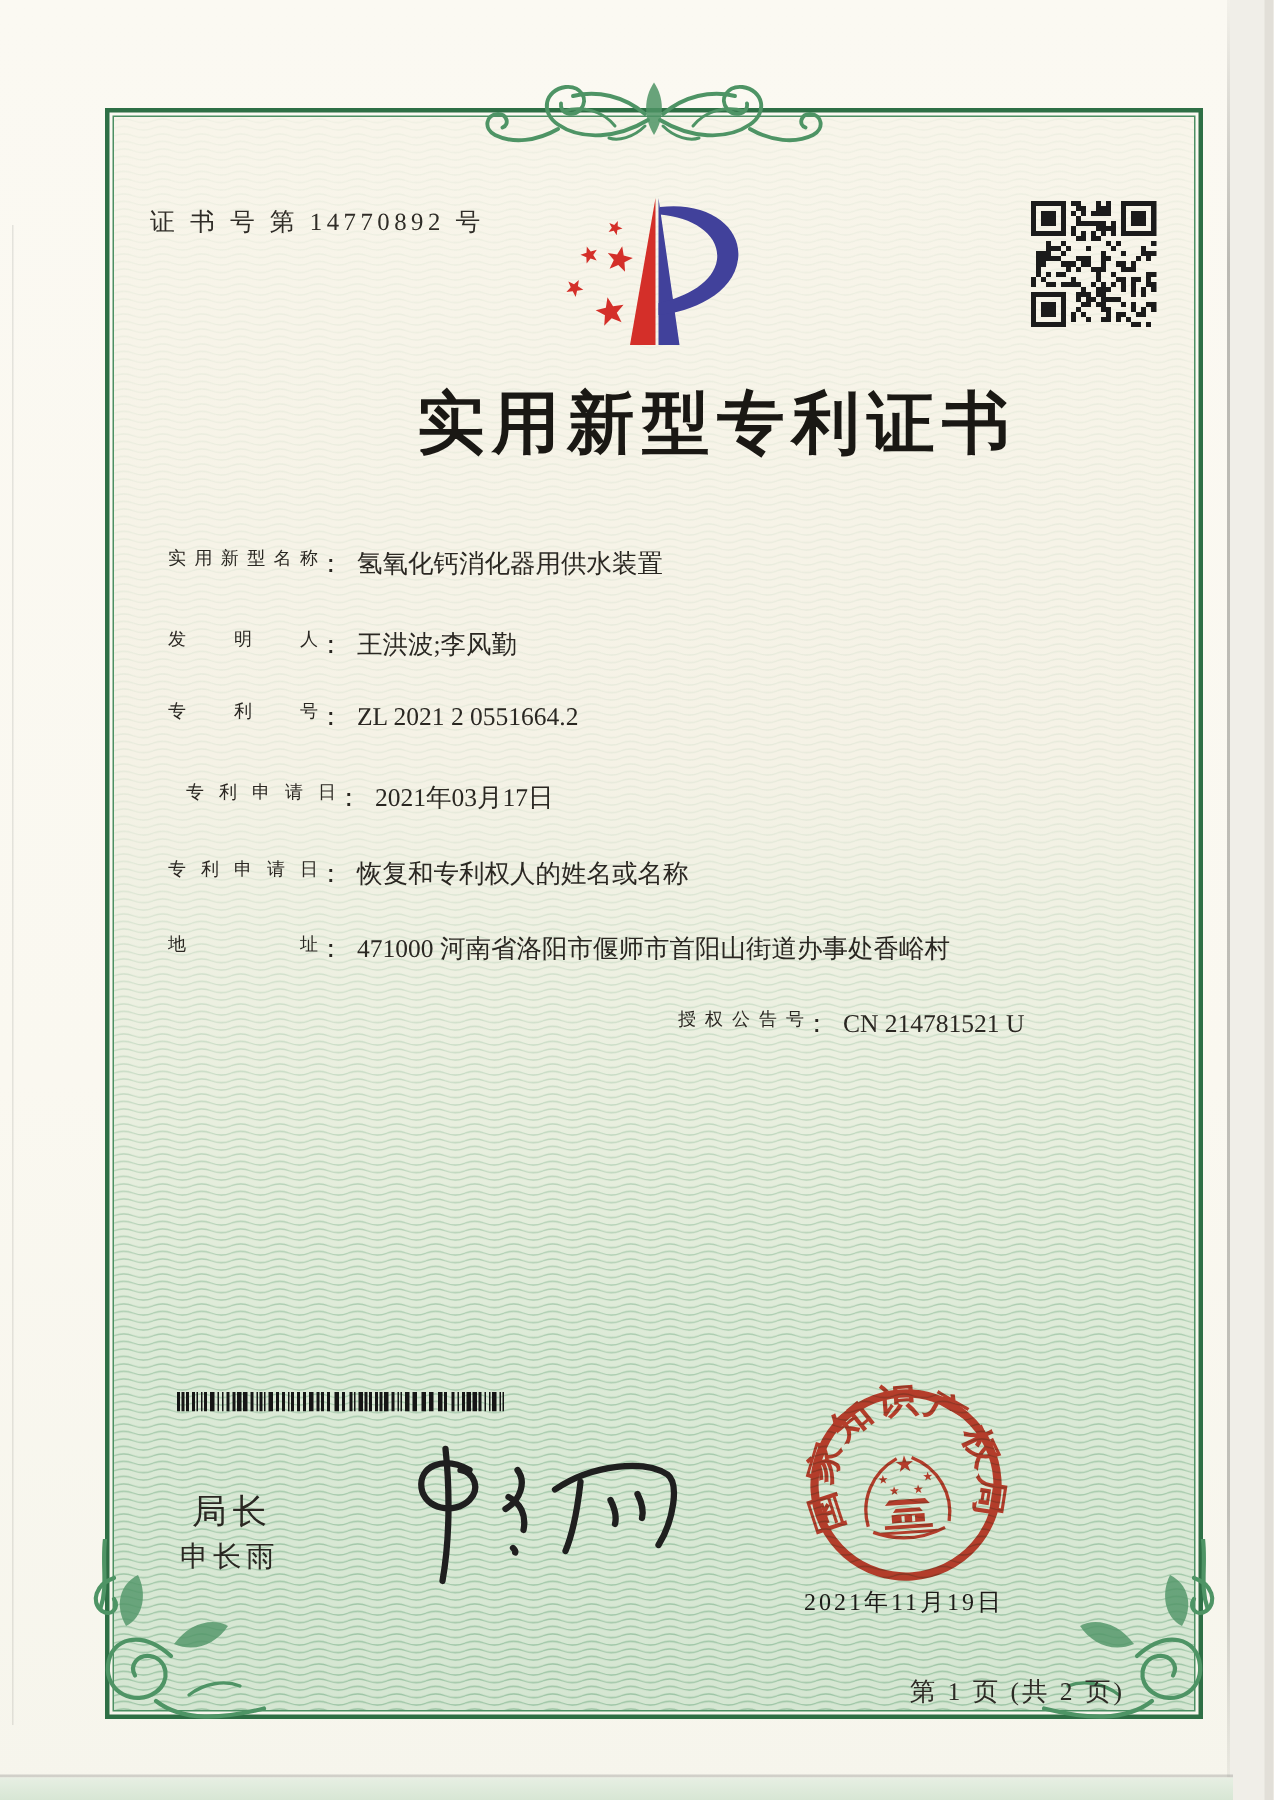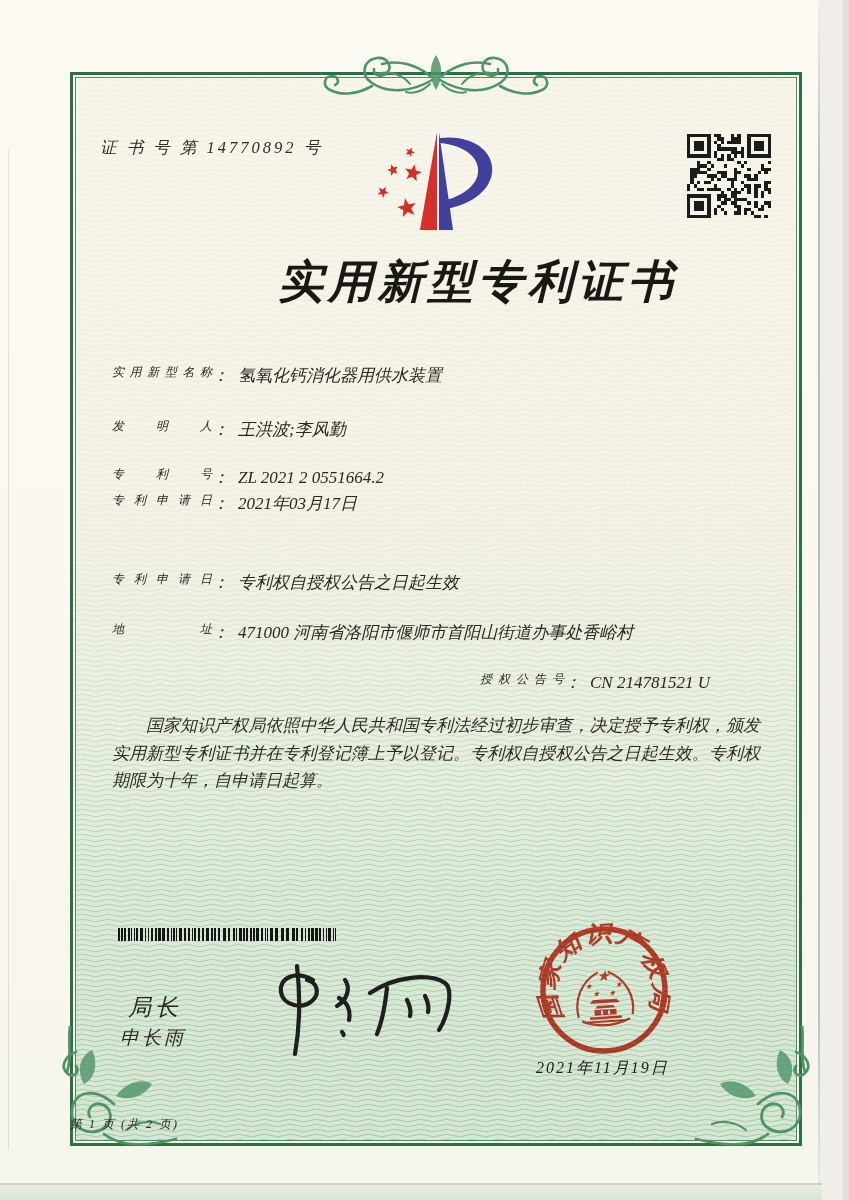--- a/index.html
+++ b/index.html
@@ -1,18 +1,18 @@
 <!DOCTYPE html>
 <html><head>
 <meta charset="utf-8">
 <style>
   html,body{margin:0;padding:0;background:#e8e6e0;}
   .stage{position:relative;width:849px;height:1200px;overflow:hidden;
          font-family:"Liberation Serif","DejaVu Serif",serif;color:#2a2722;
-         background:linear-gradient(180deg,#fbf9f2 0%,#faf8f0 60%,#f6f5ec 100%);font-style:italic;}
+         background:linear-gradient(180deg,#fbf9f2 0%,#faf8f0 60%,#f6f5ec 100%);}
   
   .edge-right-line{position:absolute;left:818px;top:0;width:2px;height:1185px;
       background:linear-gradient(180deg,rgba(90,90,85,.05),rgba(90,90,85,.4) 15%,rgba(90,90,85,.35) 85%,rgba(90,90,85,.08));}
   .edge-right-strip{position:absolute;left:820px;top:0;width:29px;height:1200px;background:#f0eee8;}
   .edge-right-strip2{position:absolute;left:843px;top:0;width:6px;height:1200px;background:#e2dfd8;}
   .edge-bottom-line{position:absolute;left:0;top:1183px;width:822px;height:2px;background:rgba(100,100,95,.25);}
   .edge-bottom-strip{position:absolute;left:0;top:1185px;width:822px;height:15px;
       background:linear-gradient(180deg,#e7efe3,#d7e6d4);}
   .edge-left-line{position:absolute;left:8px;top:150px;width:1px;height:1000px;background:rgba(100,100,95,.15);}
 
@@ -30,31 +30,31 @@
 
   
   .cert-no{position:absolute;left:100px;top:137px;font-size:16.5px;letter-spacing:3px;color:#2f2c27;}
   .logo{position:absolute;left:373px;top:126px;width:130px;height:110px;}
   .qr{position:absolute;left:687px;top:134px;width:84px;height:84px;}
   .title{position:absolute;left:70px;top:252px;width:816px;text-align:center;
          font-size:45px;font-weight:700;letter-spacing:5px;color:#1a1814;}
   .frow{position:absolute;left:112px;font-size:17px;white-space:nowrap;color:#2a2722;}
   .flabel{display:inline-block;width:100px;font-size:12px;text-align:justify;text-align-last:justify;vertical-align:top;}
   .fcolon{margin-right:9px;}
-  .grant{position:absolute;left:452px;top:671px;font-size:17px;white-space:nowrap;margin-left:28px;}
+  .grant{position:absolute;left:452px;top:671px;font-size:17px;white-space:nowrap;}
   .grant .flabel{width:84px;}
   .paras{position:absolute;left:112px;top:712px;width:648px;font-size:17px;line-height:27.5px;text-align:justify;color:#2d2a25;}
   .paras p{margin:0;text-indent:34px;}
   .barcode{position:absolute;left:118px;top:928px;width:220px;height:13px;}
   .director-title{position:absolute;left:128px;top:992px;font-size:23px;letter-spacing:4px;}
   .director-name{position:absolute;left:120px;top:1025px;font-size:19px;letter-spacing:3px;}
   .signature{position:absolute;left:245px;top:958px;width:210px;height:105px;}
   .seal-date{position:absolute;left:536px;top:1058px;font-size:16px;letter-spacing:2px;color:#1d1b18;}
   .seal{position:absolute;left:534px;top:920px;width:140px;height:140px;mix-blend-mode:multiply;opacity:.96;}
-  .page-indicator{position:absolute;left:70px;top:1116px;width:680px;text-align:left;font-size:12px;letter-spacing:2px;color:#2d2a25;}
+  .page-indicator{position:absolute;left:70px;top:1116px;width:680px;text-align:right;font-size:17px;letter-spacing:2px;color:#2d2a25;}
   .back-note{position:absolute;left:0;top:1164px;width:812px;text-align:center;font-size:16.5px;letter-spacing:3px;color:#2d2a25;}
 </style>
 </head>
 <body>
 
 <div class="stage">
 
   <div class="inner-bg"></div>
   <svg class="waves" width="720" height="1062">
     <defs>
@@ -397,35 +397,34 @@
 
   <div class="frow" style="top:364px;">
     <span class="flabel">实用新型名称</span><span class="fcolon">：</span><span>氢氧化钙消化器用供水装置</span>
   </div>
   <div class="frow" style="top:418px;">
     <span class="flabel">发明人</span><span class="fcolon">：</span><span>王洪波;李风勤</span>
   </div>
   <div class="frow" style="top:466px;">
     <span class="flabel">专利号</span><span class="fcolon">：</span><span>ZL 2021 2 0551664.2</span>
   </div>
-  <div class="frow" style="top:492px;">
+  <div class="frow" style="top:520px;margin-left:12px;">
     <span class="flabel">专利申请日</span><span class="fcolon">：</span><span>2021年03月17日</span>
   </div>
   <div class="frow" style="top:571px;">
-    <span class="flabel">专利申请日</span><span class="fcolon">：</span><span>专利权自授权公告之日起生效</span>
+    <span class="flabel">专利申请日</span><span class="fcolon">：</span><span>恢复和专利权人的姓名或名称</span>
   </div>
   <div class="frow" style="top:621px;">
     <span class="flabel">地址</span><span class="fcolon">：</span><span>471000 河南省洛阳市偃师市首阳山街道办事处香峪村</span>
   </div>
   <div class="grant">
     <span class="flabel">授权公告号</span><span class="fcolon">：</span><span>CN 214781521 U</span>
   </div>
 
   <div class="paras">
-    <p>国家知识产权局依照中华人民共和国专利法经过初步审查，决定授予专利权，颁发实用新型专利证书并在专利登记簿上予以登记。专利权自授权公告之日起生效。专利权期限为十年，自申请日起算。</p>
   </div>
 
   <svg class="barcode" id="barcode" viewBox="0 0 220 13" preserveAspectRatio="none">
       <rect x="0" y="0" width="2" height="13" fill="#151515"></rect>
       <rect x="3" y="0" width="2" height="13" fill="#151515"></rect>
       <rect x="6" y="0" width="2" height="13" fill="#151515"></rect>
       <rect x="10" y="0" width="2" height="13" fill="#151515"></rect>
       <rect x="13" y="0" width="1" height="13" fill="#151515"></rect>
       <rect x="16" y="0" width="1" height="13" fill="#151515"></rect>
       <rect x="18" y="0" width="2" height="13" fill="#151515"></rect>

